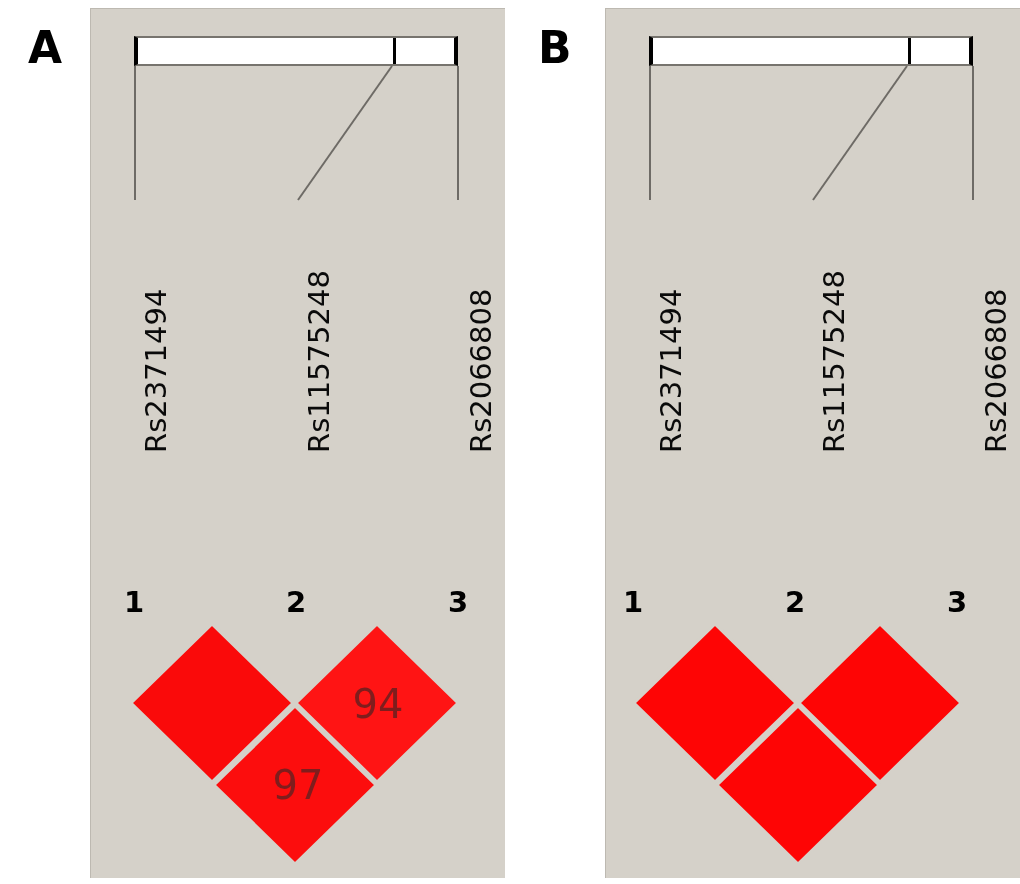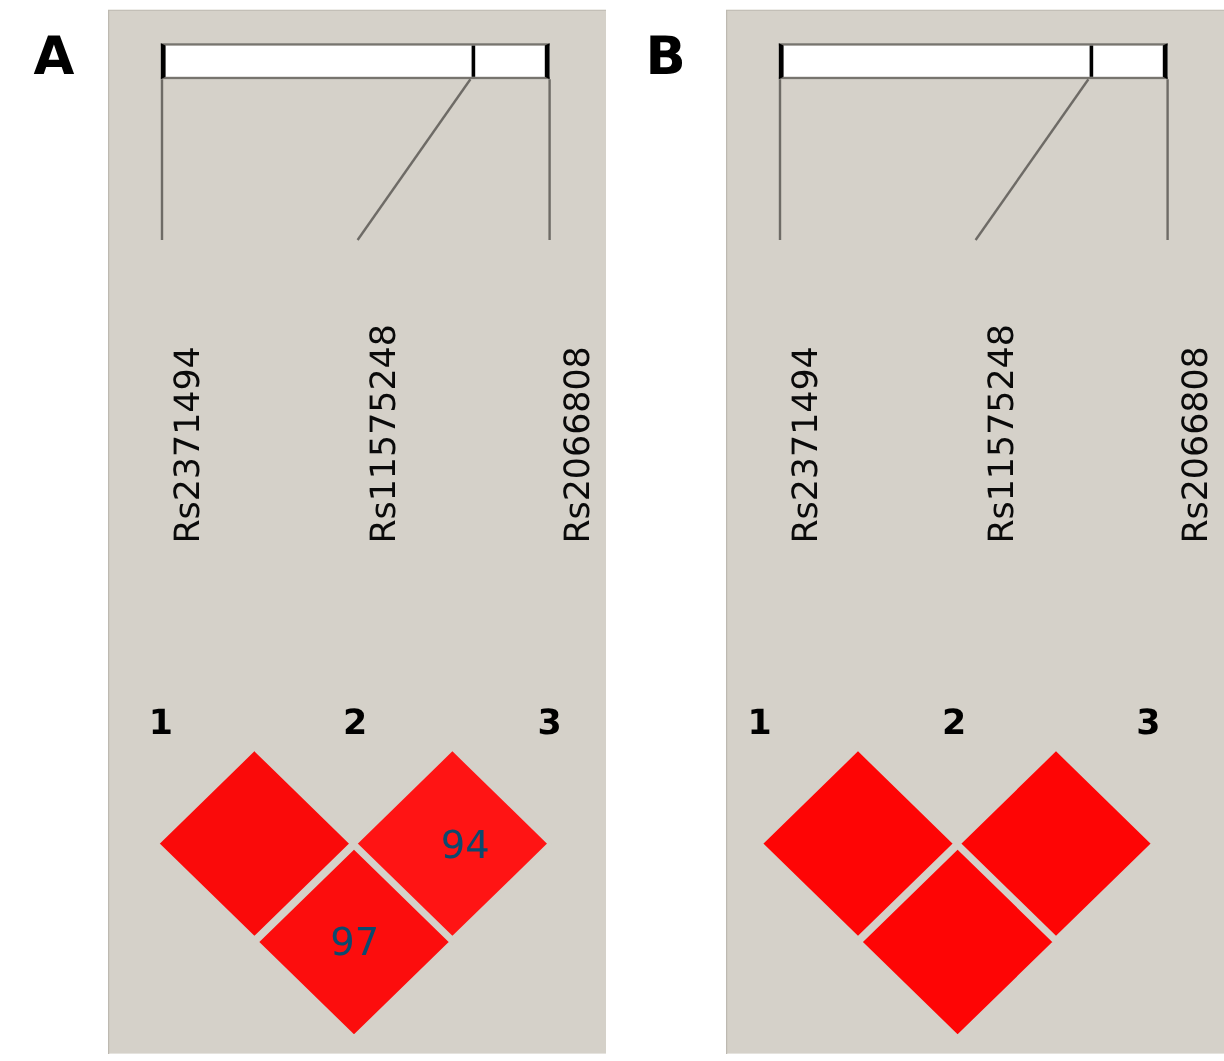--- a/index.html
+++ b/index.html
@@ -108,24 +108,24 @@
   .ld-layer {
     position: absolute;
     left: 0;
     top: 0;
     width: 415px;
     height: 870px;
   }
   .ld-value {
     position: absolute;
     font-family: "DejaVu Sans", "Liberation Sans", sans-serif;
-    font-size: 32px;
+    font-size: 40px;
     line-height: 30px;
-    color: #0c4a6e;
-    text-align: right;
+    color: #7f1d1d;
+    text-align: center;
     width: 60px;
     transform: translate(-50%, -50%);
   }
 </style>
 </head>
 <body>
 
 <div class="figure">
 
   <div class="panel-letter" id="letter-a">A</div>
@@ -153,21 +153,21 @@
     <svg class="ld-layer" viewBox="0 0 415 870" width="415" height="870">
 
       <polygon points="122,616 203,695 122,774 41,695" fill="#fa0a0a" stroke="#d5d1c9" stroke-width="3"></polygon>
 
       <polygon points="287,616 368,695 287,774 206,695" fill="#ff1414" stroke="#d5d1c9" stroke-width="3"></polygon>
 
       <polygon points="205,698 286,777 205,856 124,777" fill="#fc0d0d" stroke="#d5d1c9" stroke-width="3"></polygon>
     </svg>
 
     <div class="ld-value" style="left:288px; top:696px;">94</div>
-    <div class="ld-value" style="left:196px; top:777px;">97</div>
+    <div class="ld-value" style="left:208px; top:777px;">97</div>
   </div>
 
   <div class="panel-letter" id="letter-b">B</div>
 
   <div class="panel" id="panel-b">
 
     <div class="ruler">
       <div class="ruler-tick" style="left:255px"></div>
     </div>
 

